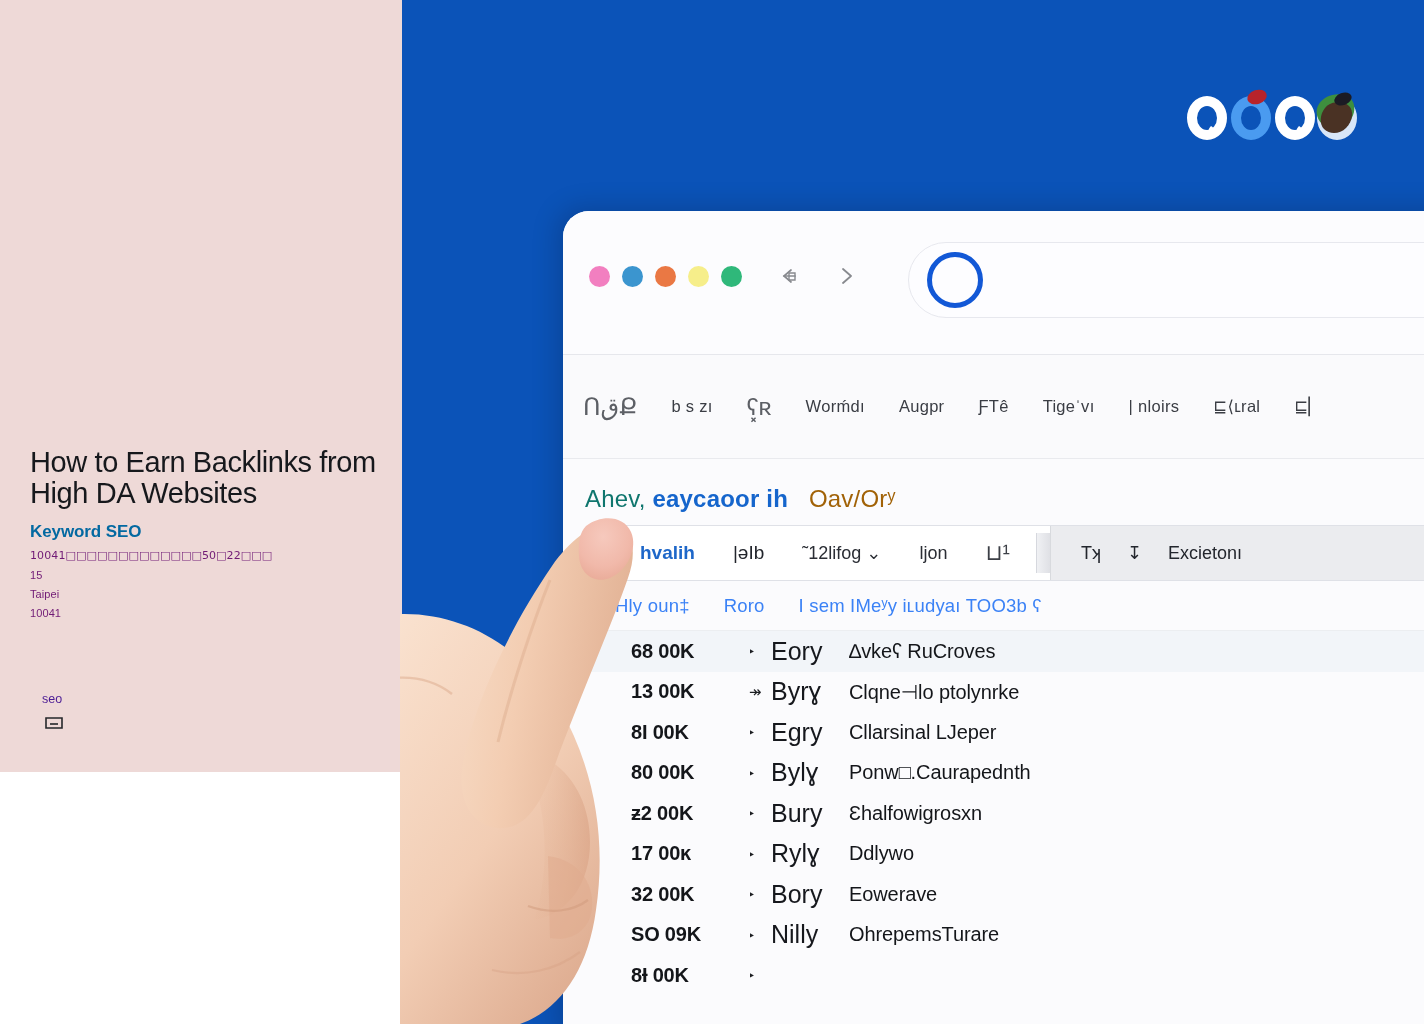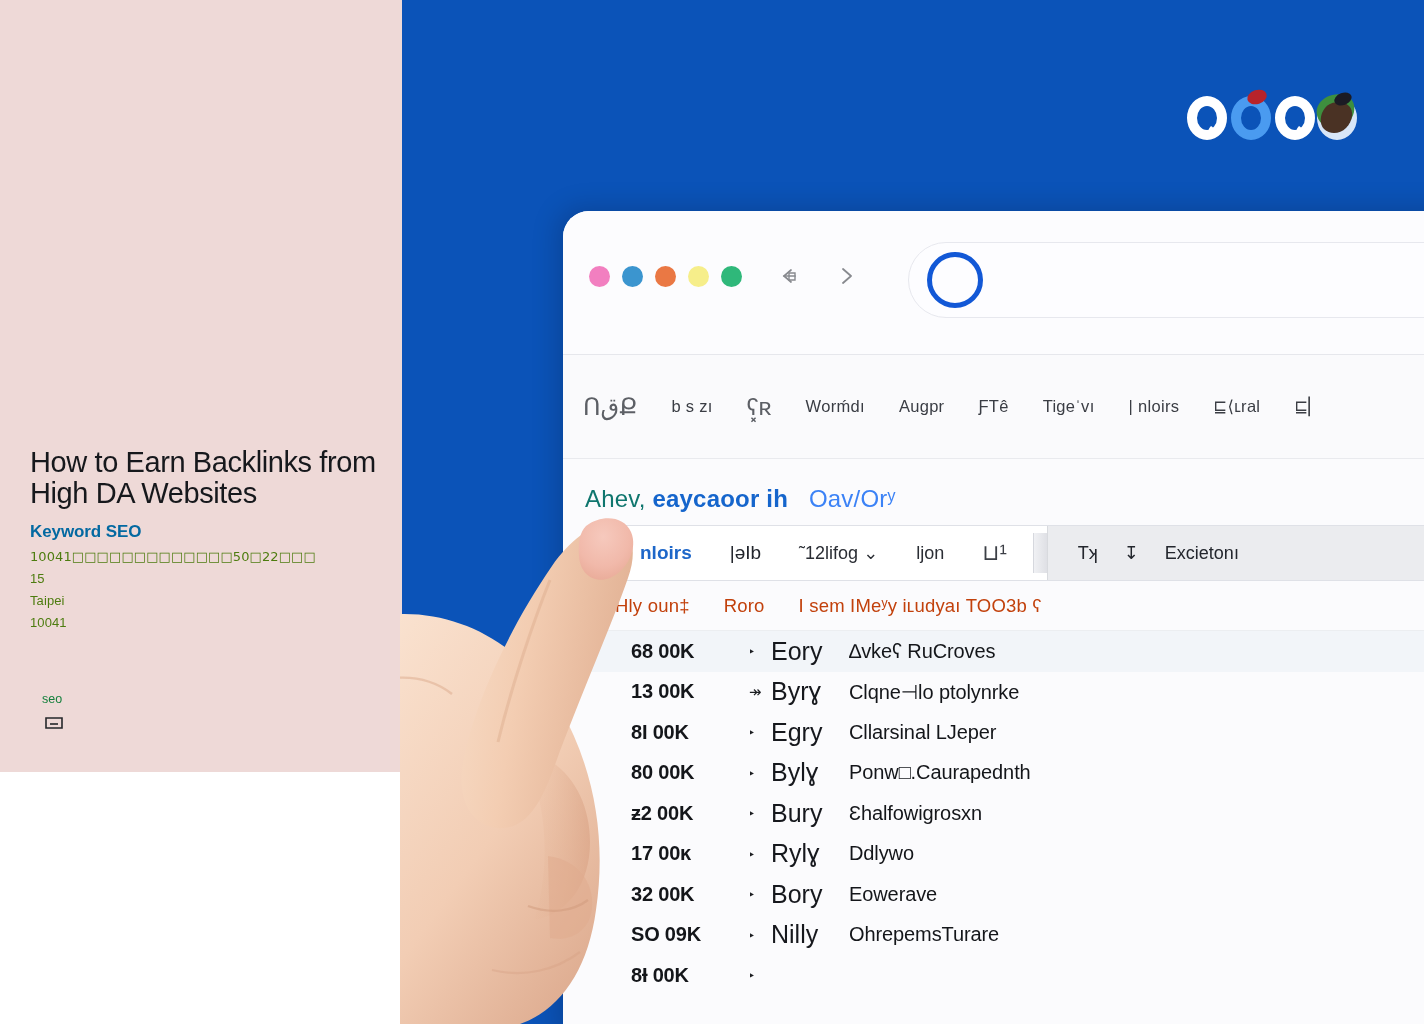--- a/index.html
+++ b/index.html
@@ -32,39 +32,39 @@
     letter-spacing: -0.4px;
   }
   #subtitle {
     margin-top: 14px;
     font-size: 17px;
     font-weight: 700;
     color: #0369a1;
     letter-spacing: -0.1px;
   }
   .meta-line {
-    font-size: 13px;
-    color: #4d7c0f;
+    font-size: 11px;
+    color: #701a75;
     margin-top: 7px;
     letter-spacing: 0.1px;
     white-space: nowrap;
   }
   .tofu { font-family: "DejaVu Sans", sans-serif; }
   #meta-url {
     margin-top: 11px;
     font-size: 9.5px;
     line-height: 1.95;
     color: #22242a;
     width: 362px;
     word-break: break-all;
   }
   #seo-tag {
     position: absolute; left: 42px; top: 692px;
     font-size: 12.5px;
-    color: #15803d;
+    color: #4c1d95;
   }
   #seo-icon {
     position: absolute; left: 44px; top: 716px;
     width: 20px; height: 14px;
     overflow: hidden;
   }
   #seo-icon svg { display: block; }
 
   
   #blue-backdrop {
@@ -151,21 +151,21 @@
 
   
   #page-heading {
     padding: 26px 0 12px 22px;
     font-size: 24px;
     letter-spacing: .2px;
     white-space: nowrap;
   }
   .h-dark { color: #0f766e; }
   .h-blue { color: #1565cc; font-weight: 700; margin-top: 20px; }
-  .h-gray { color: #3b82f6; margin-left: 14px; }
+  .h-gray { color: #a16207; margin-left: 14px; }
 
   
   #filter-bar {
     position: relative;
     margin-left: 28px;
     height: 56px;
     width: 900px;
     background: #ffffff;
     border: 1px solid #dfe1e7;
     border-radius: 5px 0 0 5px;
@@ -196,21 +196,21 @@
   .fr-item { font-size: 18px; color: #23262d; white-space: nowrap; }
 
   
   #col-header {
     display: flex; align-items: center;
     height: 50px;
     padding-left: 52px;
     gap: 34px;
     border-bottom: 1px solid #eceef1;
   }
-  .col-h { font-size: 18.5px; color: #c2410c; white-space: nowrap; letter-spacing: .2px; }
+  .col-h { font-size: 18.5px; color: #3b82f6; white-space: nowrap; letter-spacing: .2px; }
 
   
   #table-rows { }
   .t-row {
     display: flex; align-items: center;
     height: 40.5px;
     padding-left: 68px;
     gap: 0;
   }
   .t-row.alt { background: #f2f5f9; }
@@ -327,21 +327,21 @@
     </div>
 
     <div id="page-heading">
       <span class="h-dark">Ahev,</span>
       <span class="h-blue">eaycaoor ih</span>
       <span class="h-gray">Oav/Orʸ</span>
     </div>
 
     <div id="filter-bar">
       <div id="filter-left">
-        <span class="fl-blue">nloirs</span>
+        <span class="fl-blue">hvalih</span>
         <span class="fl-dark">|əΙb</span>
         <span class="fl-mid">˜12lifog ⌄</span>
         <span class="fl-mid">ljon</span>
         <span class="fl-glyph">⊔¹</span>
       </div>
       <div id="filter-divider"></div>
       <div id="filter-right">
         <span class="fr-item">Tʞ</span>
         <span class="fr-item">↧</span>
         <span class="fr-item">Excietonı</span>

